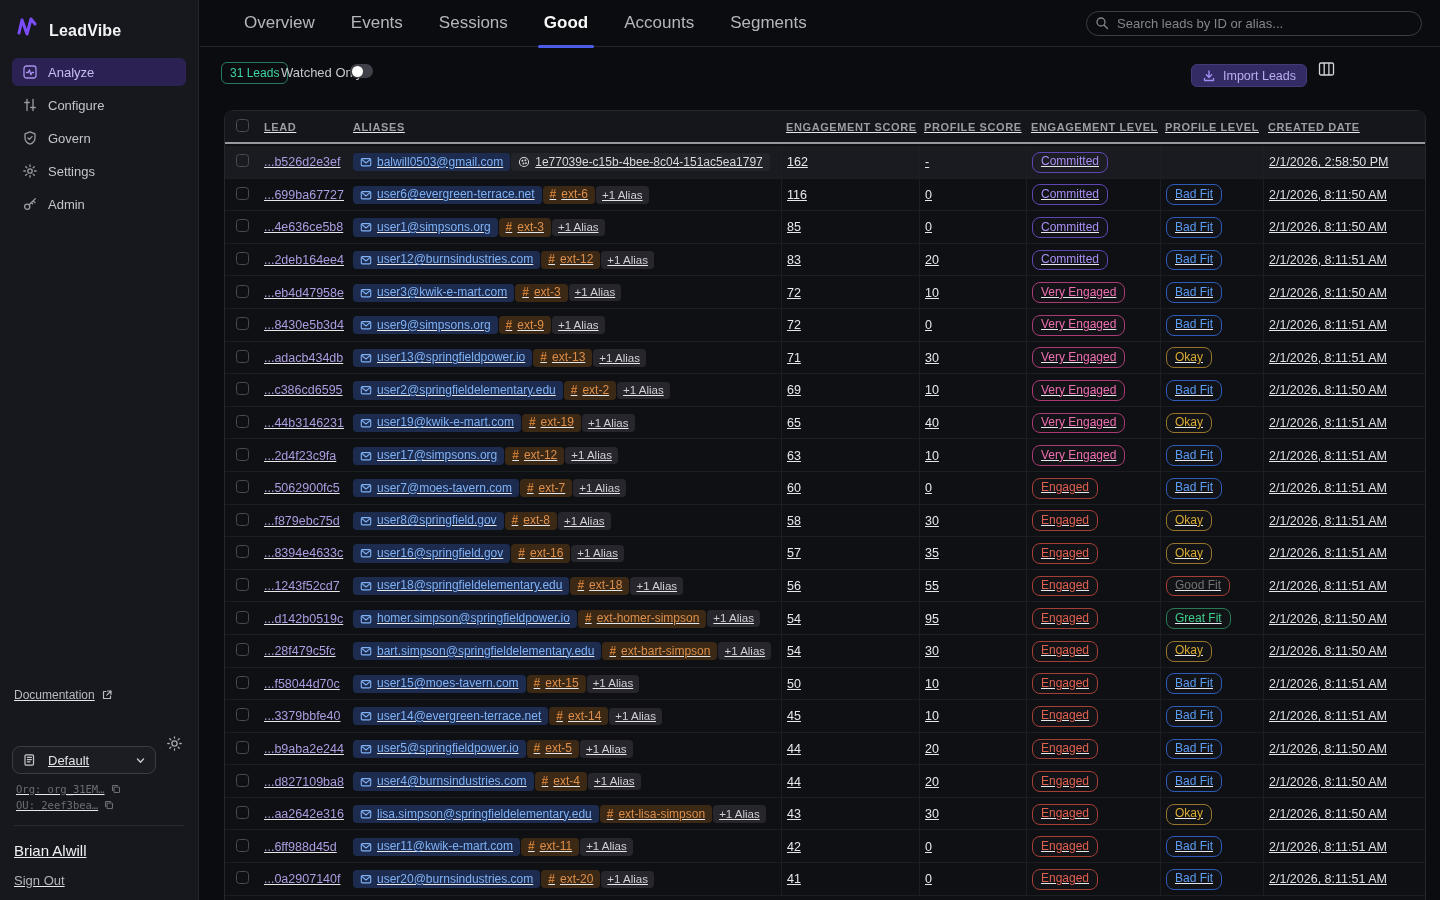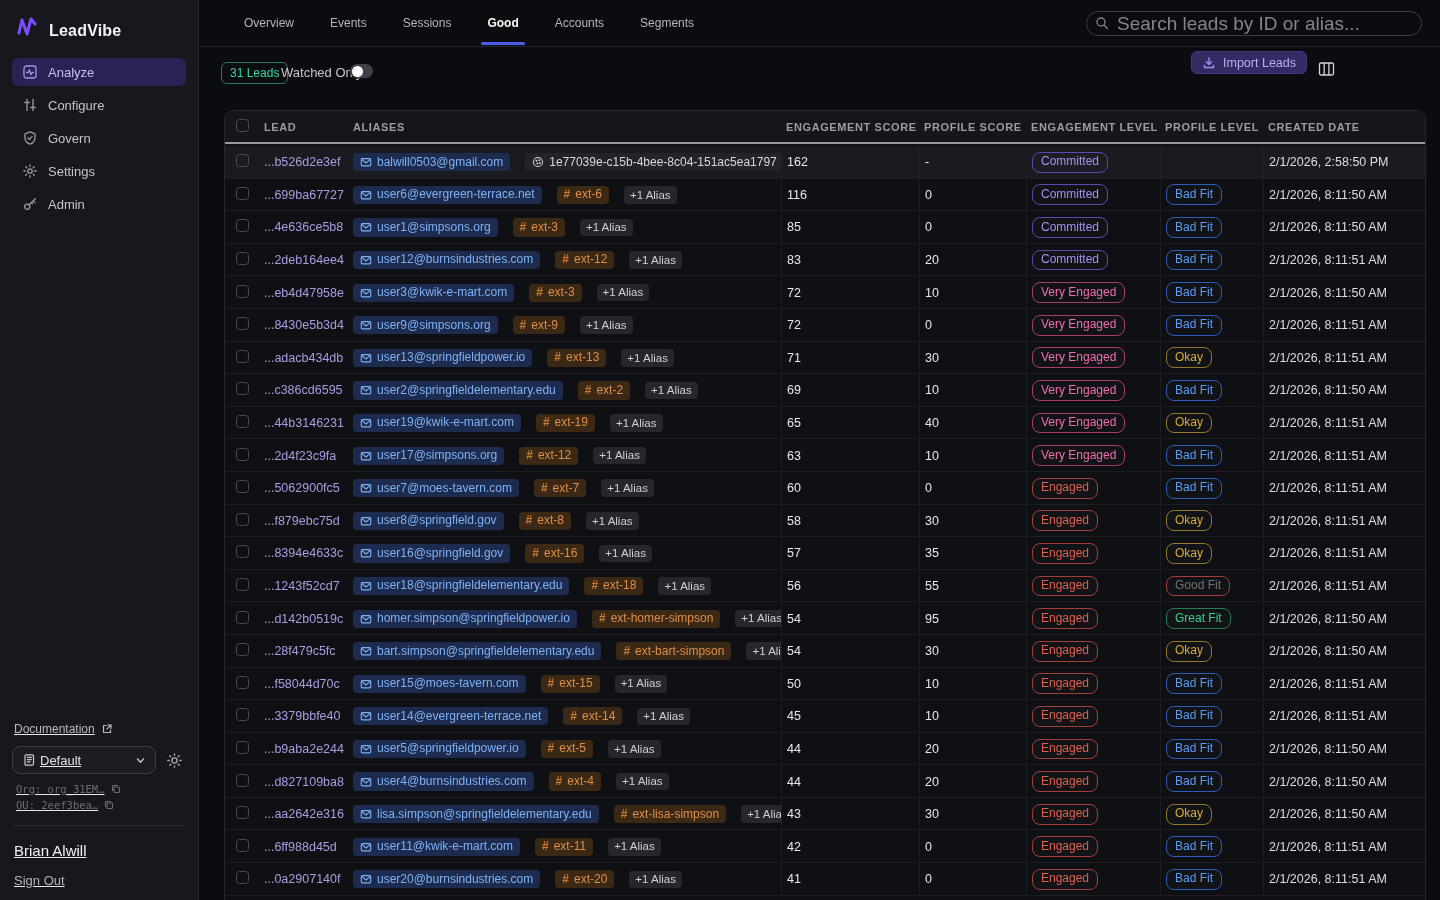--- a/index.html
+++ b/index.html
@@ -16,81 +16,81 @@
   .nav-item { display:flex; align-items:center; gap:10px; height:28px; padding:0 10px;
               border-radius:6px; color:#c3c4ca; font-size:13px; cursor:pointer; }
   .nav-item svg { stroke:#9a9ca3; }
   .nav-item.active { background:#2b2153; color:#c9bbf3; }
   .nav-item.active svg { stroke:#a791ec; }
 
   .sidebar-footer { position:absolute; left:0; bottom:0; width:100%; padding:0 12px 12px 12px;text-decoration:underline; }
   .doc-link { display:flex; align-items:center; gap:6px; font-size:12px; color:#b9bac0;
               padding:0 2px 10px 2px; cursor:pointer; }
   .env-row { display:flex; align-items:center; gap:10px; }
-  .env-select { flex:1; display:flex; align-items:center; gap:4px; height:28px;
+  .env-select { flex:1; display:flex; align-items:center; gap:12px; height:28px;
                 border:1px solid #3a3b43; border-radius:8px; background:#1c1d23;
-                padding:0 9px; font-size:13px; color:#e2e3e7; cursor:pointer; }
+                padding:0 9px; font-size:13px; color:#e2e3e7; cursor:pointer;margin-top:34px; }
   .env-select .chev { margin-left:auto; }
   .theme-btn { width:20px; height:20px; cursor:pointer; display:flex; align-items:center; }
   .org-block { padding:9px 4px 0 4px; display:flex; flex-direction:column; gap:4px; }
   .org-line { display:flex; align-items:center; gap:6px; font-family:"DejaVu Sans Mono", monospace;
               font-size:10.5px; color:#6b6d75; }
   .footer-divider { border-top:1px solid #2a2b31; margin:14px 2px 0 2px; }
   .user-name { font-size:15px; color:#f0f1f3; padding:16px 2px 0 2px; }
   .sign-out { font-size:13px; color:#b3b4bb; padding:14px 2px 0 2px; cursor:pointer; }
 
   
   .main { position:absolute; left:200px; top:0; right:0; height:900px; }
 
   .tabbar { position:absolute; left:0; top:0; right:0; height:47px;
             border-bottom:1px solid #26272d; display:flex; align-items:center;
             padding-left:30px; gap:8px; }
-  .tab { position:relative; font-size:12px; color:#b4b6bd; padding:14px 14px; cursor:pointer; }
+  .tab { position:relative; font-size:17px; color:#b4b6bd; padding:14px 14px; cursor:pointer; }
   .tab.active { color:#fafafa; font-weight:bold; }
   .tab.active::after { content:""; position:absolute; left:8px; right:8px; bottom:-1px;
                        height:3px; border-radius:2px; background:#4c5ce8; }
 
   .search-wrap { position:absolute; top:11px; right:18px; width:336px; height:25px; }
   .search-wrap svg { position:absolute; left:9px; top:5px; }
   .search-input { width:100%; height:100%; background:transparent; border:1px solid #3c3d45;
-                  border-radius:13px; color:#d9dadf; font-size:19px; padding:0 10px 0 30px;
+                  border-radius:13px; color:#d9dadf; font-size:13px; padding:0 10px 0 30px;
                   font-family:"Liberation Sans", sans-serif; outline:none; }
   .search-input::placeholder { color:#83858d; }
 
   .toolbar { position:absolute; left:0; top:47px; right:0; height:48px; }
   .chip-leads { position:absolute; left:21px; top:15px; font-size:12px; color:#3ed6a2;
                 border:1px solid rgba(62,214,162,.55); border-radius:6px; padding:3px 8px; }
   .watched-label { position:absolute; left:81px; top:18px; font-size:13px; color:#c7c8cd; }
   .toggle { position:absolute; left:150px; top:17px; width:23px; height:14px; border-radius:8px;
             background:#3f4048; cursor:pointer; }
   .toggle .knob { position:absolute; left:1.5px; top:1.5px; width:11px; height:11px;
                   border-radius:50%; background:#ffffff; }
-  .import-btn { position:absolute; right:133px; top:4px; height:23px; display:flex; align-items:center;
+  .import-btn { position:absolute; right:133px; top:17px; height:23px; display:flex; align-items:center;
                 gap:7px; background:#332b63; border:1px solid #433a7a; border-radius:6px;
                 padding:0 10px; font-size:12.5px; color:#b9aef2; cursor:pointer; }
   .columns-btn { position:absolute; right:105px; top:14px; cursor:pointer; }
 
   
   .table-card { position:absolute; left:24px; top:110px; right:14px; bottom:0;
                 background:#0f1014; border:1px solid #26272c; border-bottom:none;
                 border-radius:9px 9px 0 0; overflow:hidden; }
   .tgrid { display:grid; grid-template-columns:34px 89px 433px 138px 107px 134px 103px 164px;
-           align-items:center; }
+           align-items:center;text-decoration:underline; }
   .thead { height:33px; background:#15161b; border-bottom:2px solid #97989e; }
   .th { font-size:11px; font-weight:bold; letter-spacing:.6px; color:#9b9da3;
         padding-left:5px; white-space:nowrap; }
   .tbody { position:absolute; top:35px; left:0; right:0; bottom:0; overflow:hidden; }
   .tr { height:32.6px; border-bottom:1px solid #1d1e24; cursor:pointer; }
   .tr:first-child { background:#1a1b21; }
   .td { padding-left:5px; font-size:12.5px; white-space:nowrap; overflow:hidden; }
   .td.sep { border-left:1px solid #1d1e24; height:32.6px; display:flex; align-items:center; }
   .checkbox { display:inline-block; width:13px; height:13px; border:1.5px solid #4a4b52;
               border-radius:3.5px; margin-left:6px; cursor:pointer; }
   .lead-id { color:#ab9ce0; }
-  .alias-cell { display:flex; align-items:center; gap:15px; }
+  .alias-cell { display:flex; align-items:center; gap:1px; }
   .badge { display:inline-flex; align-items:center; gap:5px; border-radius:4px;
            padding:2.5px 7px; font-size:12px; line-height:1.1; white-space:nowrap; }
   .badge.email { background:#1d2c4e; color:#7fb1f5; }
   .badge.cookie { background:#232429; color:#d6d7db; }
   .badge.ext { background:#3b2915; color:#dd8f4b; }
   .badge.ext .hash { color:#c87a35; font-weight:bold; }
   .badge.more { background:#26262c; color:#cfd0d5; font-size:11.5px; padding:2.5px 6px; }
   .score { color:#e8e9ec; }
   .pill { display:inline-block; border:1px solid; border-radius:8px; padding:2.5px 8px;
           font-size:12px; line-height:1.15; background:rgba(255,255,255,0.015); }

